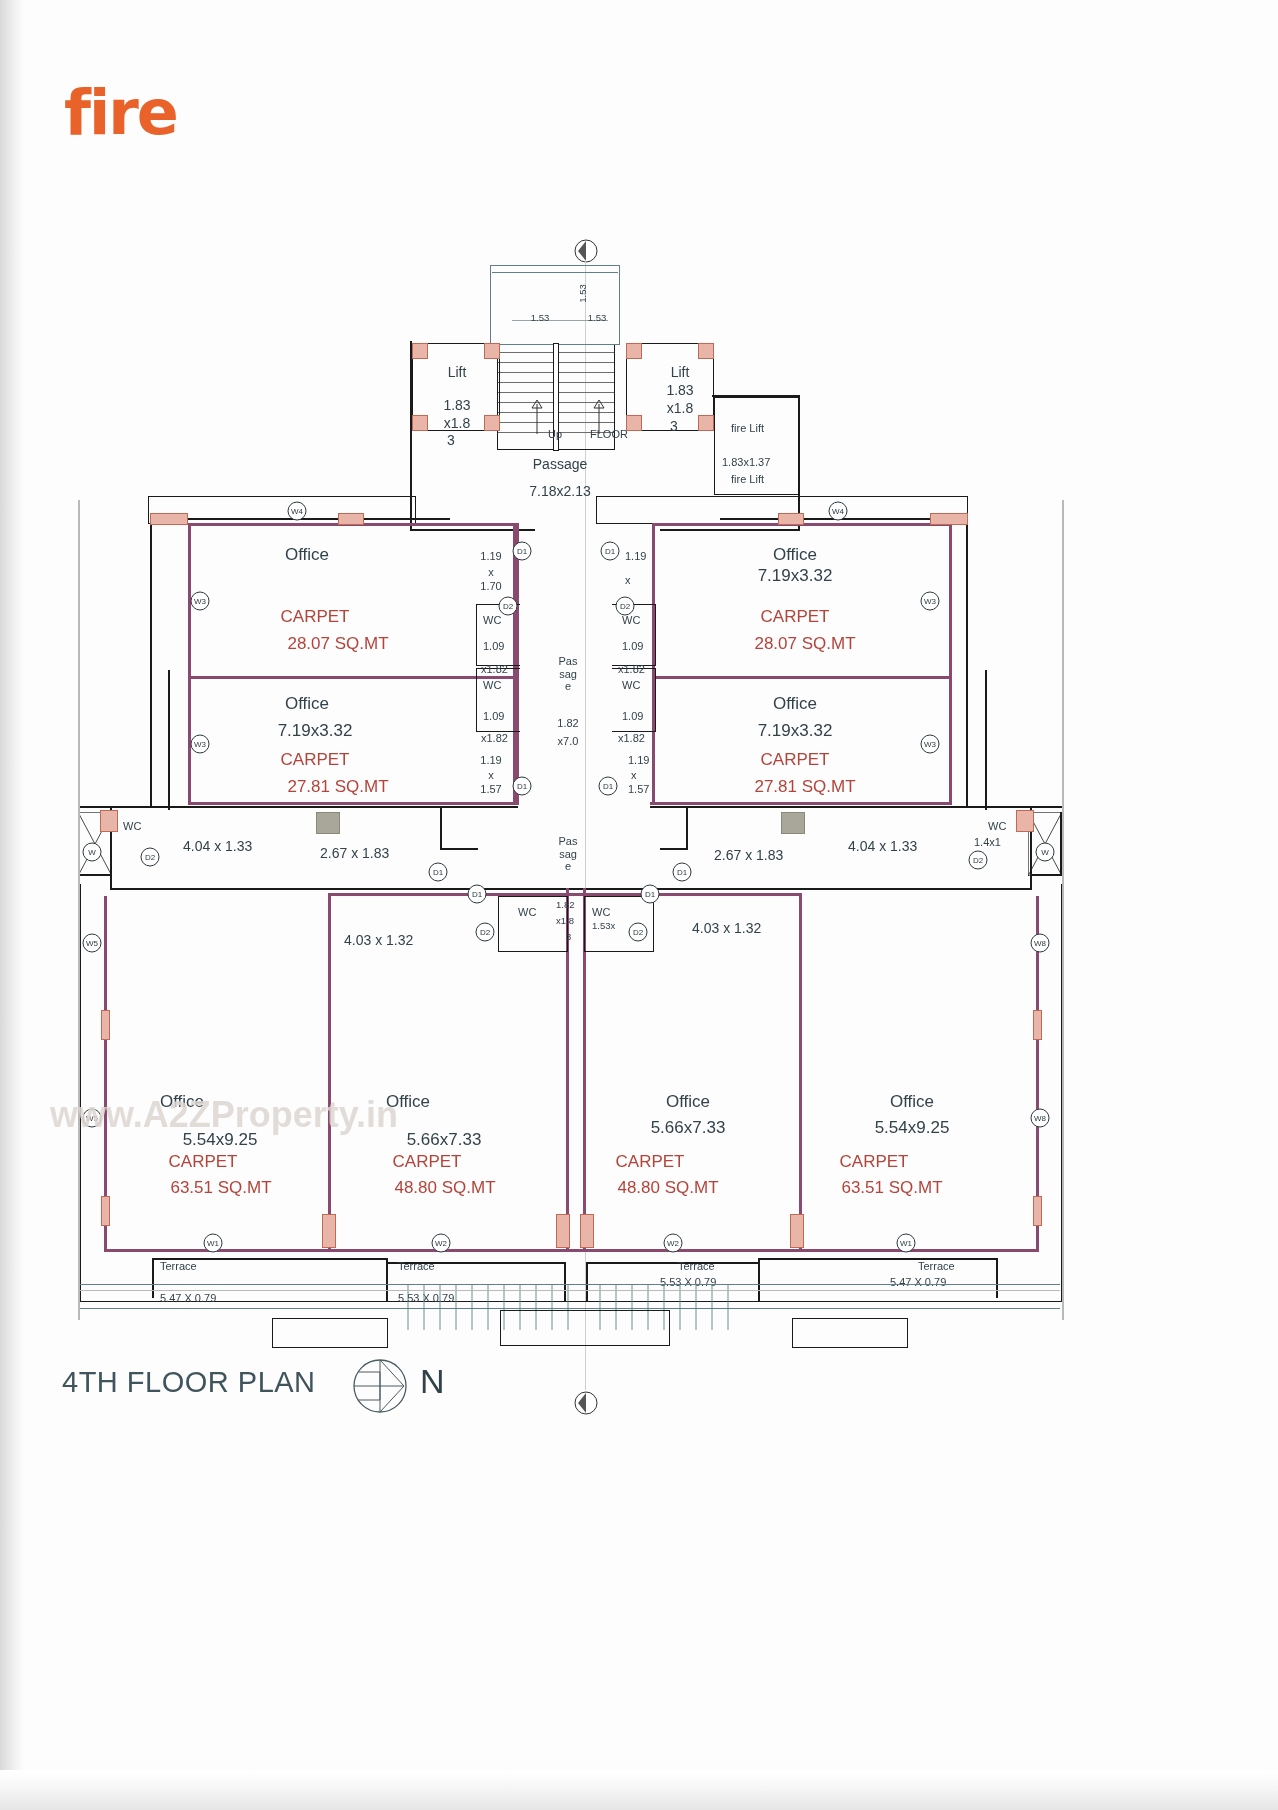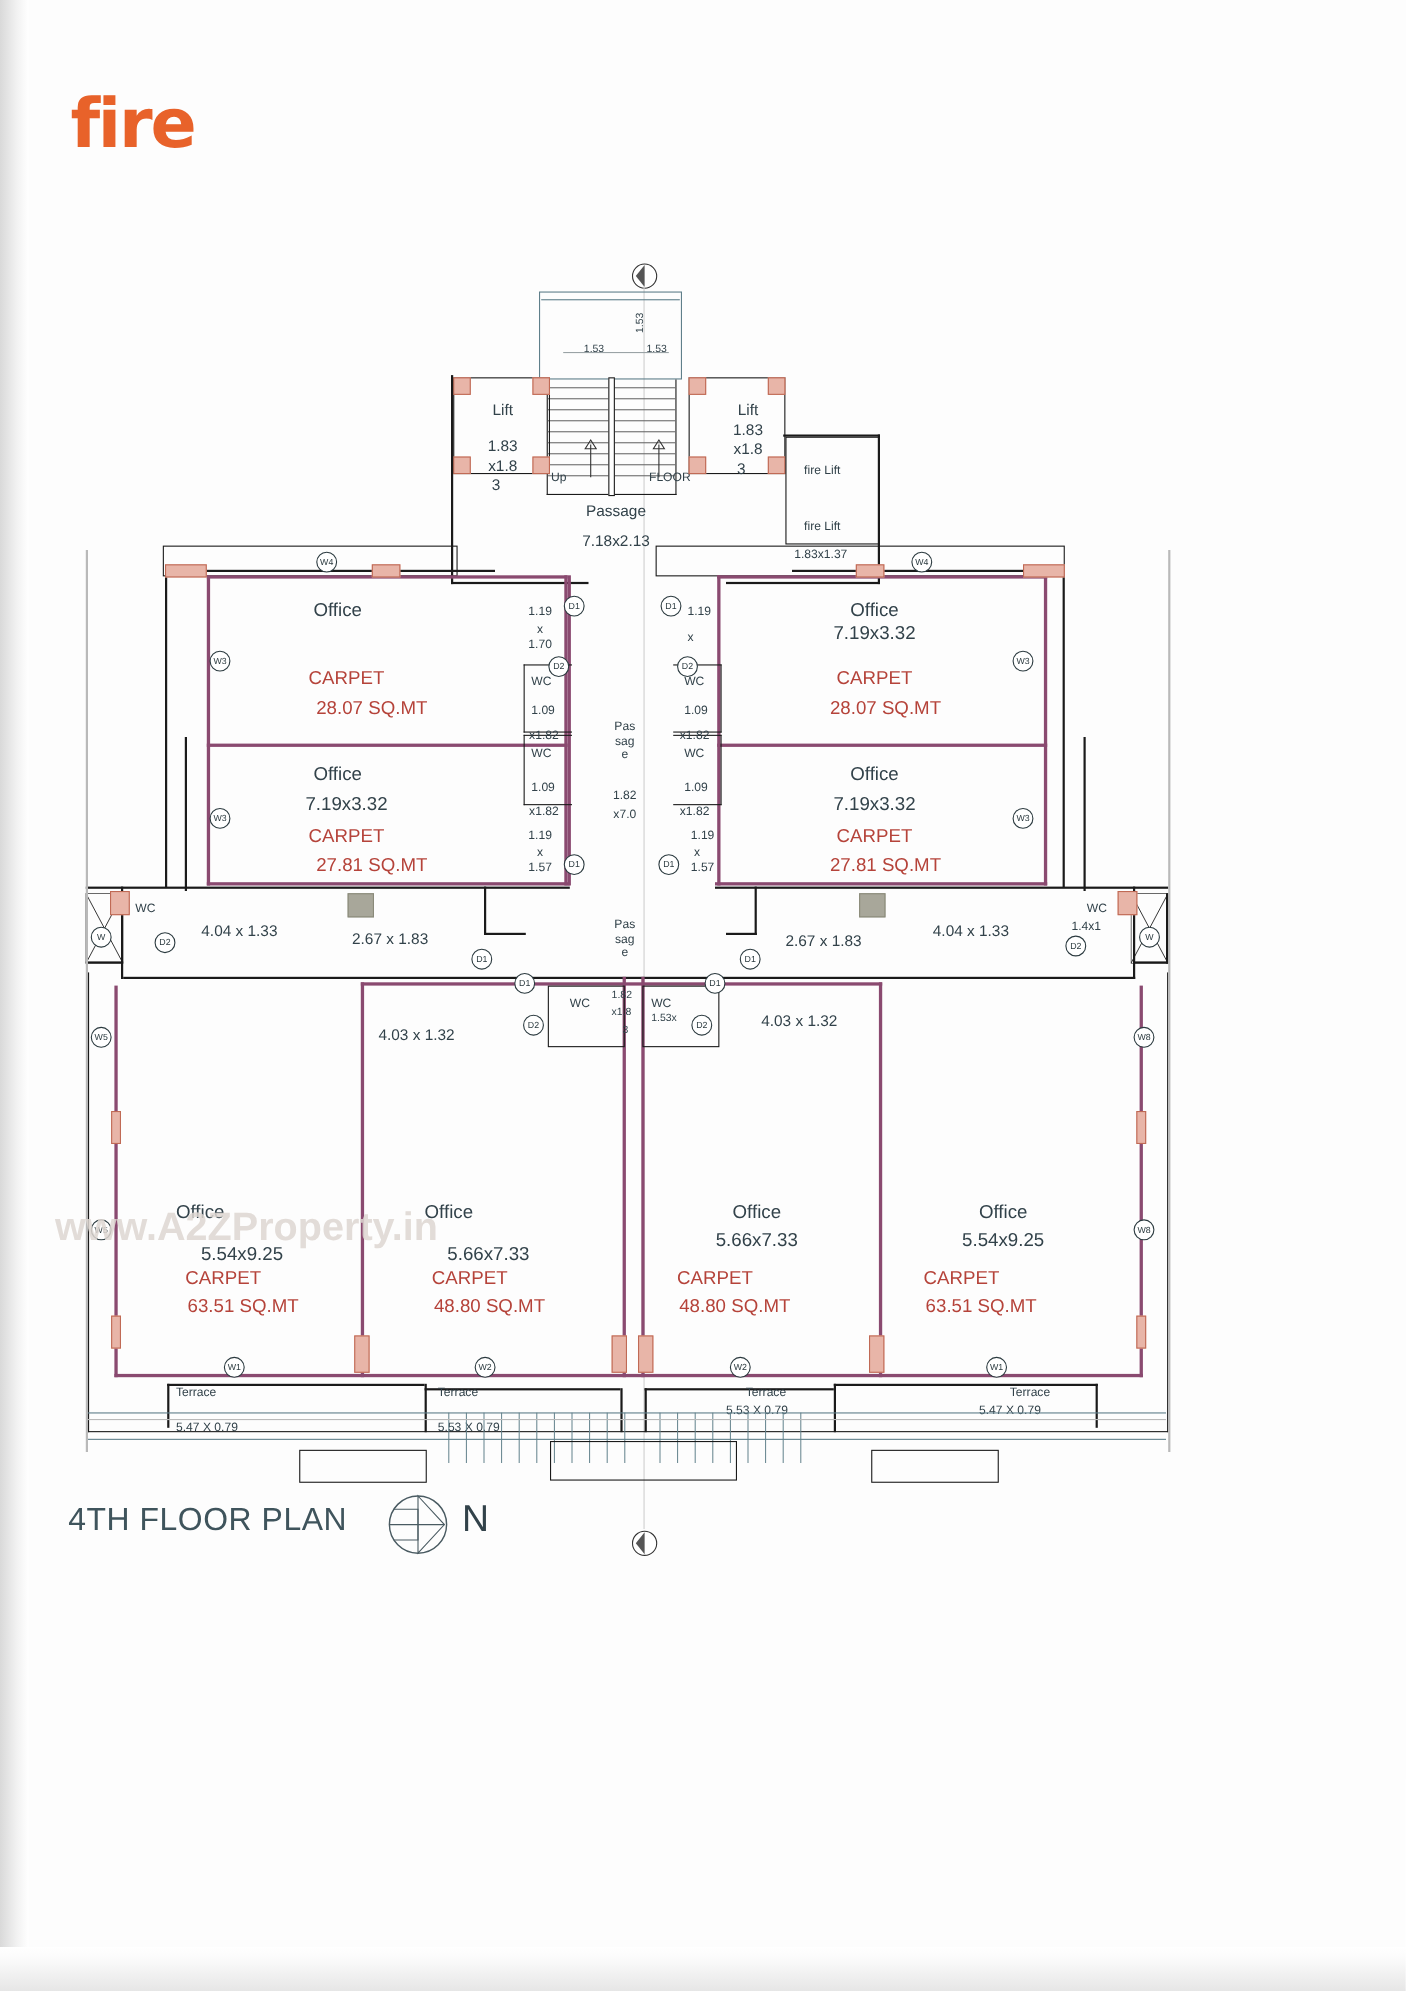--- a/index.html
+++ b/index.html
@@ -122,21 +122,21 @@
   <div class="d box white" style="left:553px;top:343px;width:6px;height:108px;"></div>
 
   <svg style="position:absolute;left:530px;top:398px;" width="14" height="36">
     <line x1="7" y1="36" x2="7" y2="6" stroke="#333" stroke-width="1"></line>
     <path d="M7 2 L2 10 L12 10 Z" fill="none" stroke="#333" stroke-width="1"></path>
   </svg>
   <svg style="position:absolute;left:592px;top:398px;" width="14" height="36">
     <line x1="7" y1="36" x2="7" y2="6" stroke="#333" stroke-width="1"></line>
     <path d="M7 2 L2 10 L12 10 Z" fill="none" stroke="#333" stroke-width="1"></path>
   </svg>
-  <div class="t sm" style="left:501px;top:428px;">Up</div>
+  <div class="t sm" style="left:548px;top:428px;">Up</div>
   <div class="t sm" style="left:590px;top:428px;">FLOOR</div>
 
   <div class="d box" style="left:412px;top:343px;width:88px;height:88px;"></div>
   <div class="d col" style="left:412px;top:343px;width:16px;height:16px;"></div>
   <div class="d col" style="left:484px;top:343px;width:16px;height:16px;"></div>
   <div class="d col" style="left:412px;top:415px;width:16px;height:16px;"></div>
   <div class="d col" style="left:484px;top:415px;width:16px;height:16px;"></div>
   <div class="t c" style="left:457px;top:364px;">Lift</div>
   <div class="t c" style="left:457px;top:397px;">1.83</div>
   <div class="t c" style="left:457px;top:415px;">x1.8</div>
@@ -147,21 +147,21 @@
   <div class="d col" style="left:698px;top:343px;width:16px;height:16px;"></div>
   <div class="d col" style="left:626px;top:415px;width:16px;height:16px;"></div>
   <div class="d col" style="left:698px;top:415px;width:16px;height:16px;"></div>
   <div class="t c" style="left:680px;top:364px;">Lift</div>
   <div class="t c" style="left:680px;top:382px;">1.83</div>
   <div class="t c" style="left:680px;top:400px;">x1.8</div>
   <div class="t c" style="left:674px;top:418px;">3</div>
 
   <div class="d box" style="left:714px;top:397px;width:86px;height:98px;"></div>
   <div class="t sm" style="left:731px;top:422px;">fire Lift</div>
-  <div class="t sm" style="left:722px;top:456px;margin-top:42px;">1.83x1.37</div>
+  <div class="t sm" style="left:722px;top:456px;">1.83x1.37</div>
   <div class="t sm" style="left:731px;top:473px;">fire Lift</div>
 
   <div class="d wB" style="left:410px;top:341px;width:2px;height:190px;"></div>
   <div class="d wB" style="left:798px;top:395px;width:2px;height:136px;"></div>
   <div class="d wB" style="left:712px;top:395px;width:88px;height:2px;"></div>
   <div class="d wB" style="left:410px;top:529px;width:125px;height:2px;"></div>
   <div class="d wB" style="left:660px;top:529px;width:140px;height:2px;"></div>
 
   <div class="t c" style="left:560px;top:456px;">Passage</div>
   <div class="t c" style="left:560px;top:483px;">7.18x2.13</div>

